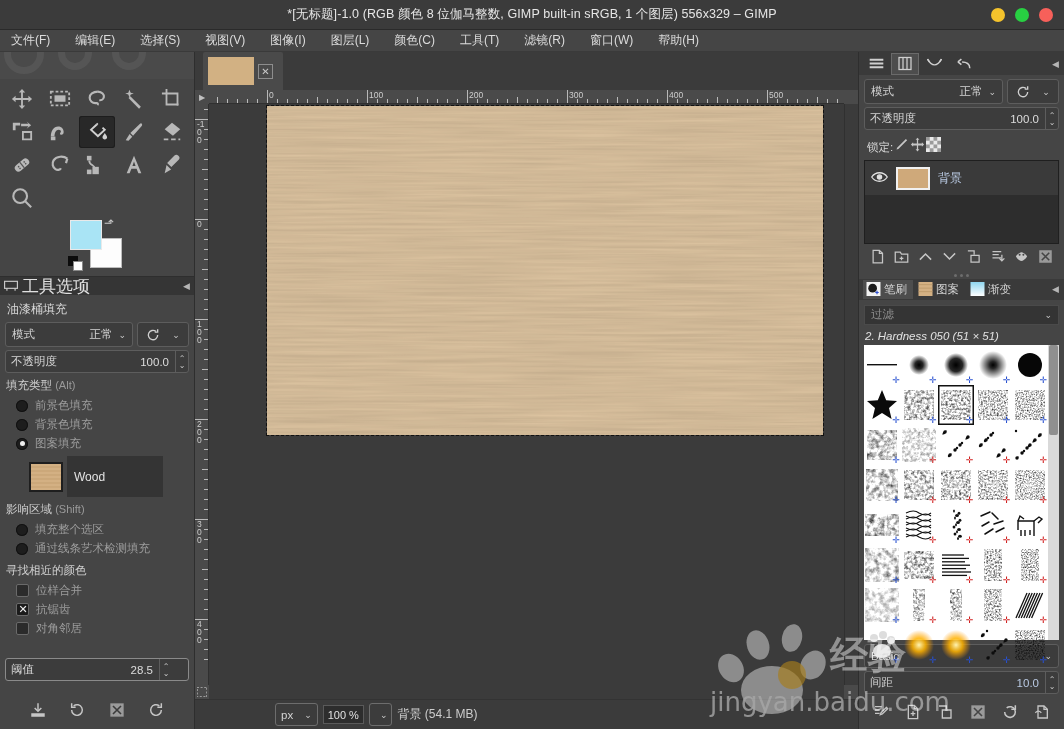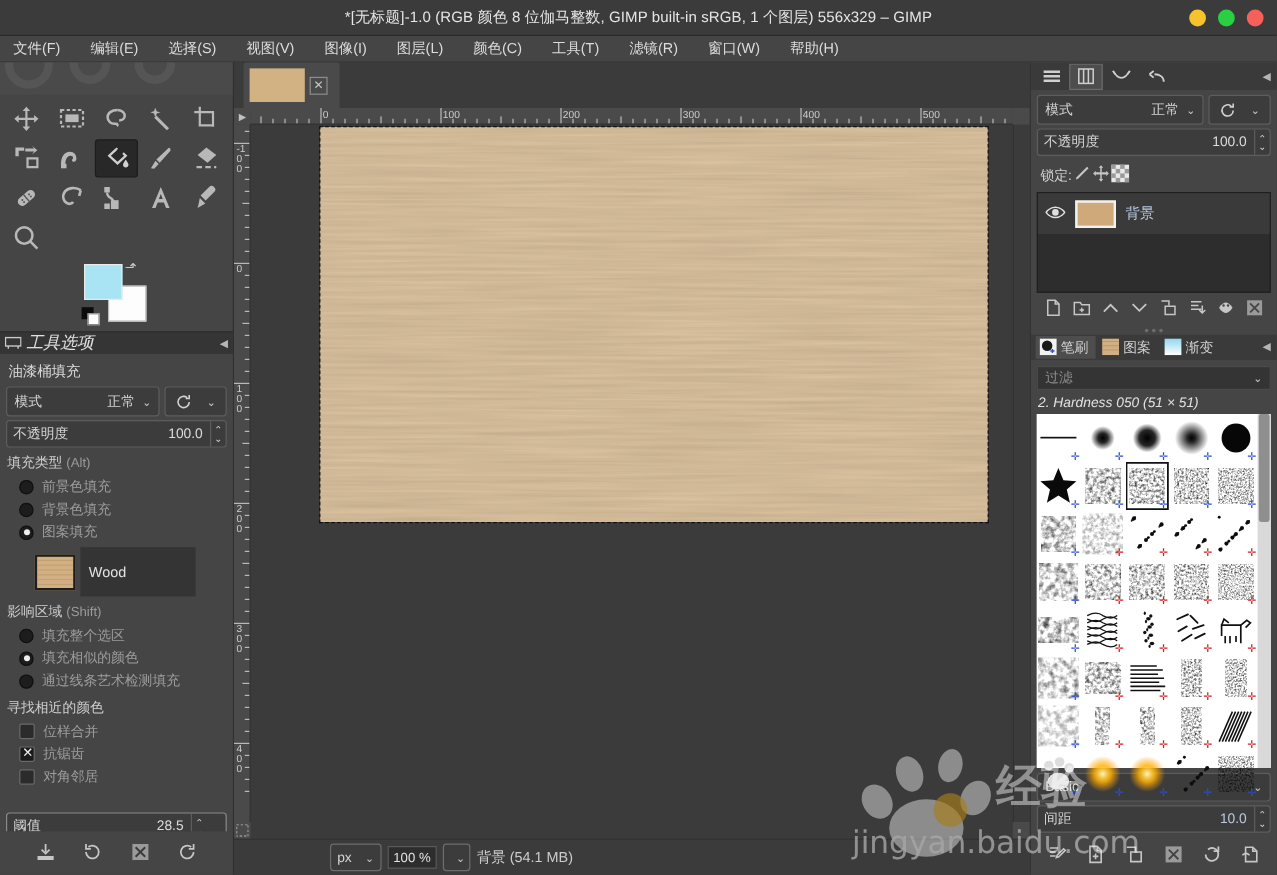--- a/index.html
+++ b/index.html
@@ -47,21 +47,21 @@
   #bgsw{ position:absolute; left:90px; top:24px; width:32px; height:30px;
          background:#fdfdfd; border:1.5px solid #bdbdbd; }
   #swaparrow{ position:absolute; left:104px; top:2px; color:#c8c8c8; font-size:12px;}
   #defaultsw{ position:absolute; left:68px; top:42px; width:16px; height:16px;}
   #defaultsw .b{position:absolute;left:0;top:0;width:10px;height:10px;background:#0c0c0c;}
   #defaultsw .w{position:absolute;left:5px;top:5px;width:10px;height:10px;background:#fdfdfd;border:1px solid #888;}
 
   
   #toTab{ height:19px; background:#353535; display:flex; align-items:center;
           padding:0 4px; gap:4px; border-top:1px solid #2e2e2e;}
-  #toTab .lbl{ font-size:14px; color:#e0e0e0;font-style:italic;}
+  #toTab .lbl{ font-size:17px; color:#e0e0e0;}
   #toTab .collapse{ margin-left:auto; color:#b5b5b5; font-size:9px;}
   #tooloptions{ flex:1; background:#454545; padding:4px 5px 0 5px; overflow:hidden;}
   .to-title{ font-size:12px; color:#d9d9d9; margin:2px 0 4px 2px;}
 
   .rowbox{ display:flex; gap:4px; margin-bottom:3px;}
   .ctl{ background:#3c3c3c; border:1px solid #5d5d5d; border-radius:3px;
         height:25px; display:flex; align-items:center; padding:0 6px; font-size:11.5px;}
   .ctl.grow{ flex:1; justify-content:space-between;}
   .chev{ font-size:9px; color:#cacaca; margin-left:6px;}
   .spin{ width:13px; display:flex; flex-direction:column; align-items:center;
@@ -143,21 +143,21 @@
   
   #rightdock{ width:206px; background:#454545; display:flex; flex-direction:column;
               border-left:1px solid #2e2e2e;}
   .docktabs{ height:24px; background:#3a3a3a; display:flex; align-items:center;
              padding-left:3px; gap:1px;}
   .dtab{ width:28px; height:22px; display:flex; align-items:center; justify-content:center;}
   .dtab.sel{ background:#4d4d4d; box-shadow:inset 0 0 0 1px #6a6a6a;}
   .docktabs .collapse{ margin-left:auto; margin-right:5px; color:#b5b5b5; font-size:9px;}
 
   #layerctl{ padding:4px 5px 0 5px;}
-  #lockrow{ display:flex; align-items:center; gap:1px; padding:3px 2px 5px 3px;}
+  #lockrow{ display:flex; align-items:flex-end; gap:1px; padding:3px 2px 5px 3px;}
   #lockrow .lbl{ font-size:11.5px; color:#d5d5d5;}
   #layerlist{ margin:0 5px; background:#2d2d2d; border:1px solid #1f1f1f; height:86px;}
   .layer{ display:flex; align-items:center; gap:8px; height:34px; padding:0 6px;
           background:#3a3a3a;}
   .layer .thumb{ width:34px; height:23px; background:#cfa97a; border:2px solid #f1f1f1;}
   .layer .nm{ font-size:12px; color:#b9c9e2;}
   #layerbtns{ height:30px; display:flex; align-items:center; justify-content:space-around;
               padding:0 6px;}
 
   #grip{ height:7px; display:flex; align-items:center; justify-content:center; gap:3px;}
@@ -419,24 +419,20 @@
         <div id="patternname">Wood</div>
       </div>
 
       <div class="sechdr">
         <span>影响区域</span>
         <span class="k">(Shift)</span>
       </div>
       <div class="radio-row">
         <span class="radio"></span>
         <span class="t">填充整个选区</span>
-      </div>
-      <div class="radio-row">
-        <span class="radio sel"></span>
-        <span class="t">填充相似的颜色</span>
       </div>
       <div class="radio-row">
         <span class="radio"></span>
         <span class="t">通过线条艺术检测填充</span>
       </div>
 
       <div class="sechdr">寻找相近的颜色</div>
       <div class="chk-row">
         <span class="chk"></span>
         <span class="t">位样合并</span>

